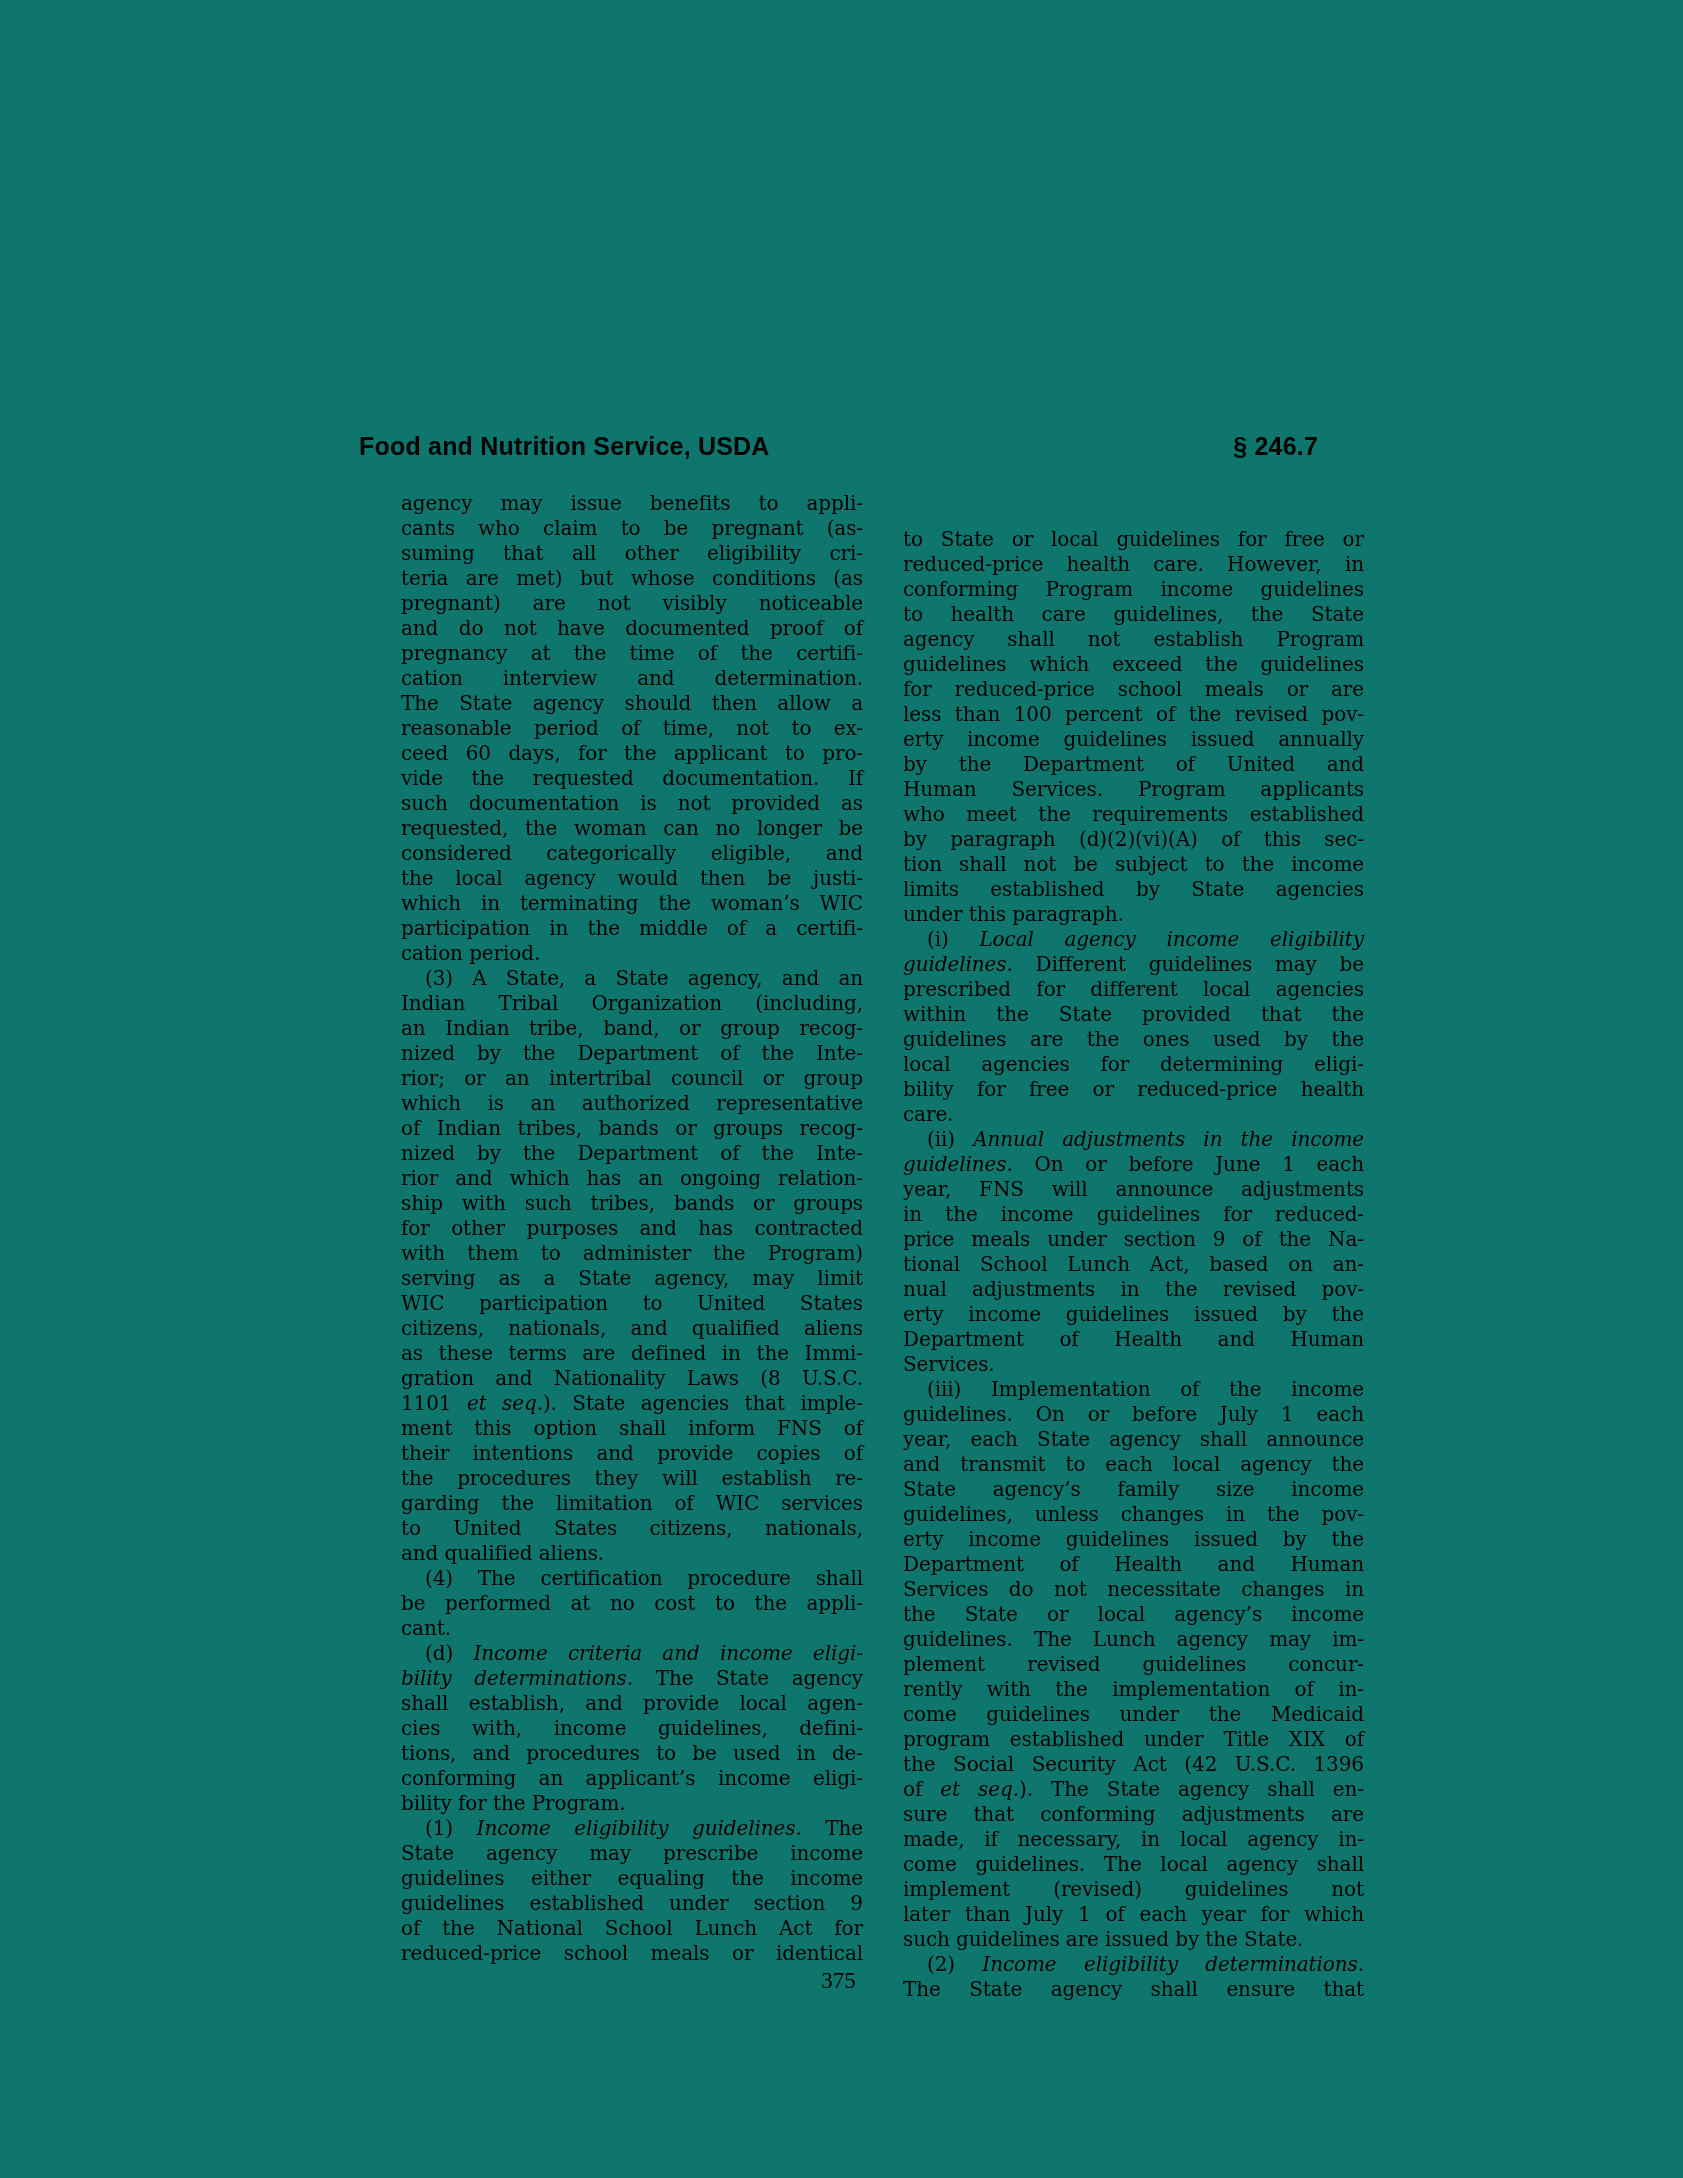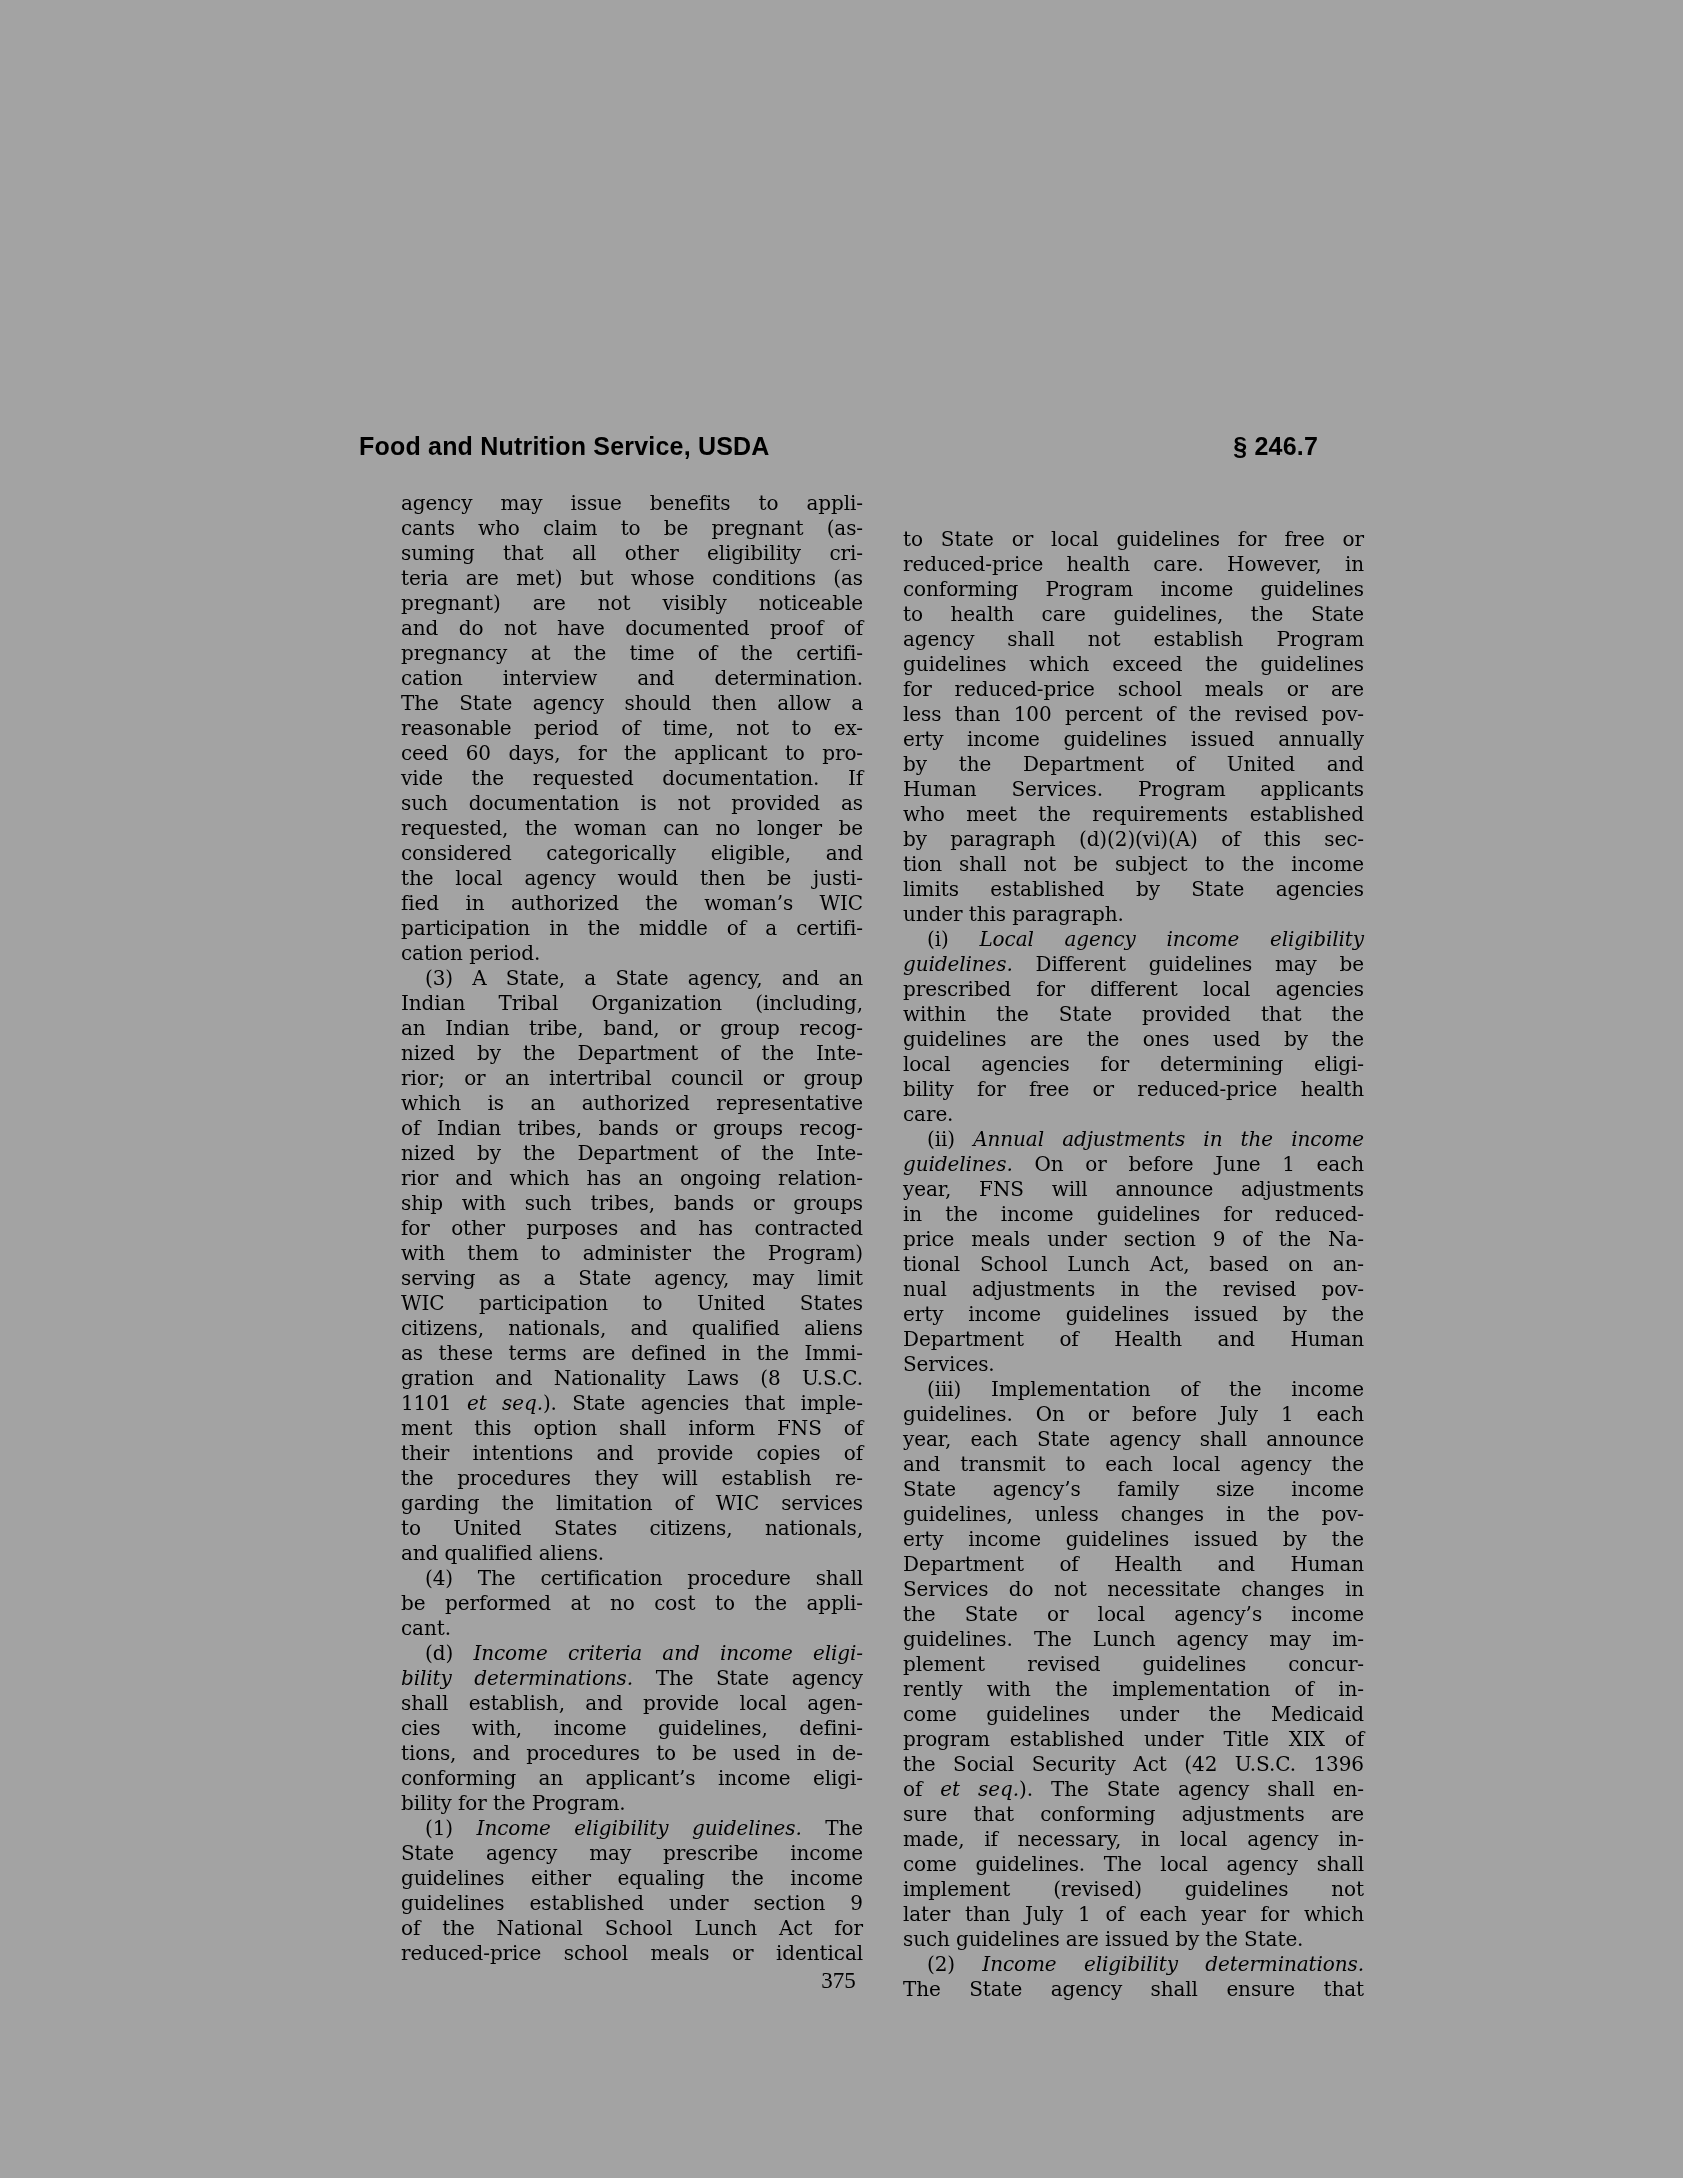--- a/index.html
+++ b/index.html
@@ -1,16 +1,16 @@
 <!DOCTYPE html>
 <html><head>
 <meta charset="utf-8">
 <style>
   html,body{margin:0;padding:0;background:#ffffff;}
-  .page{position:relative;width:1683px;height:2178px;background:#a3a3a3;color:#000;overflow:hidden;}
+  .page{position:relative;width:1683px;height:2178px;background:#0f766e;color:#000;overflow:hidden;}
   .header-row{
     position:absolute;left:359px;top:432px;width:959px;
     display:flex;justify-content:space-between;align-items:baseline;
     font-family:"Liberation Sans",sans-serif;font-weight:bold;font-size:25px;
     letter-spacing:0.2px;
   }
   .col{
     position:absolute;top:491px;
     font-family:"DejaVu Serif",serif;font-size:20px;line-height:25px;
     letter-spacing:-0.1px;
@@ -45,21 +45,21 @@
       <div class="line"><span>pregnancy at the time of the certifi-</span></div>
       <div class="line"><span>cation interview and determination.</span></div>
       <div class="line"><span>The State agency should then allow a</span></div>
       <div class="line"><span>reasonable period of time, not to ex-</span></div>
       <div class="line"><span>ceed 60 days, for the applicant to pro-</span></div>
       <div class="line"><span>vide the requested documentation. If</span></div>
       <div class="line"><span>such documentation is not provided as</span></div>
       <div class="line"><span>requested, the woman can no longer be</span></div>
       <div class="line"><span>considered categorically eligible, and</span></div>
       <div class="line"><span>the local agency would then be justi-</span></div>
-      <div class="line"><span>fied in authorized the woman’s WIC</span></div>
+      <div class="line"><span>which in terminating the woman’s WIC</span></div>
       <div class="line"><span>participation in the middle of a certifi-</span></div>
       <div class="line end"><span>cation period.</span></div>
       <div class="line indent"><span>(3) A State, a State agency, and an</span></div>
       <div class="line"><span>Indian Tribal Organization (including,</span></div>
       <div class="line"><span>an Indian tribe, band, or group recog-</span></div>
       <div class="line"><span>nized by the Department of the Inte-</span></div>
       <div class="line"><span>rior; or an intertribal council or group</span></div>
       <div class="line"><span>which is an authorized representative</span></div>
       <div class="line"><span>of Indian tribes, bands or groups recog-</span></div>
       <div class="line"><span>nized by the Department of the Inte-</span></div>

